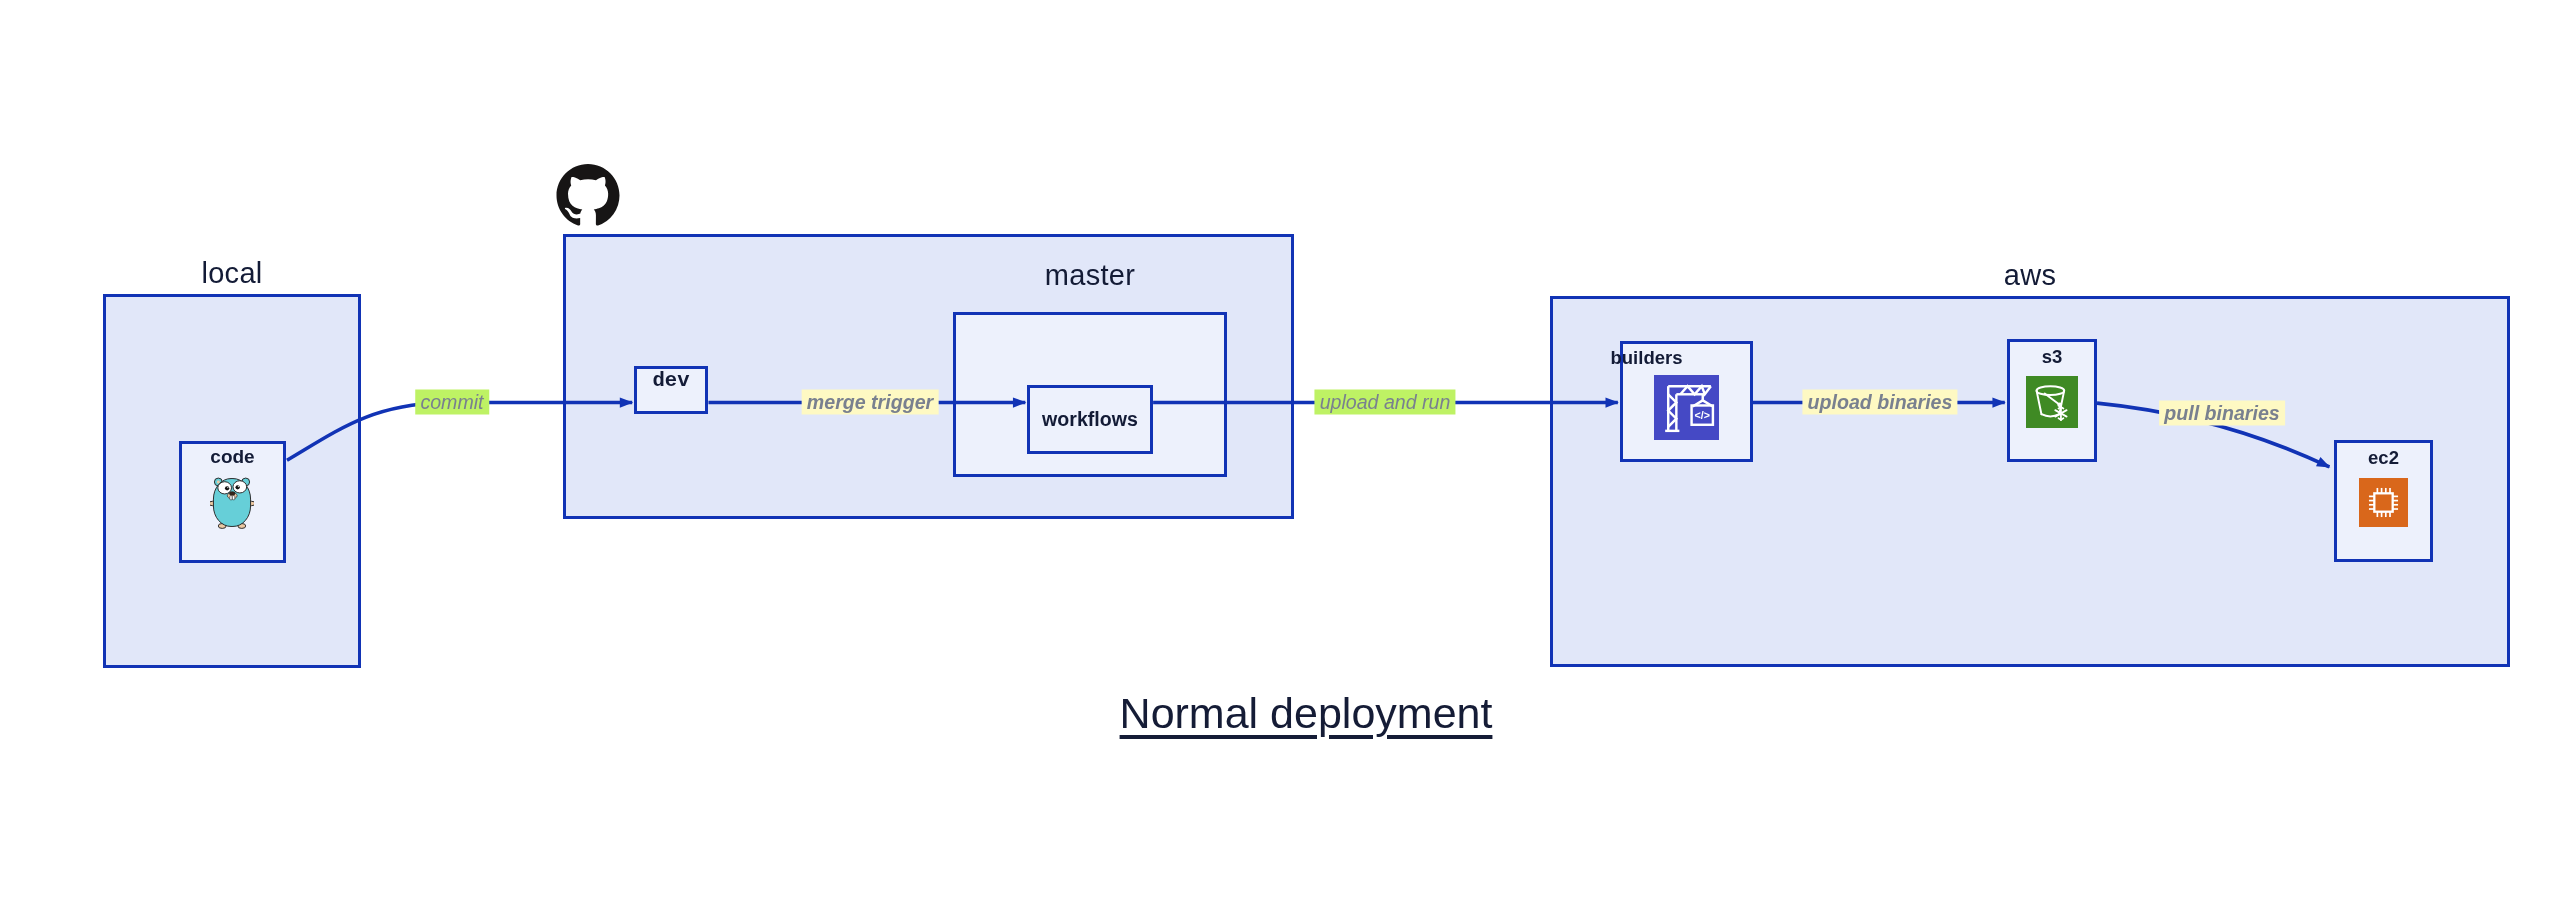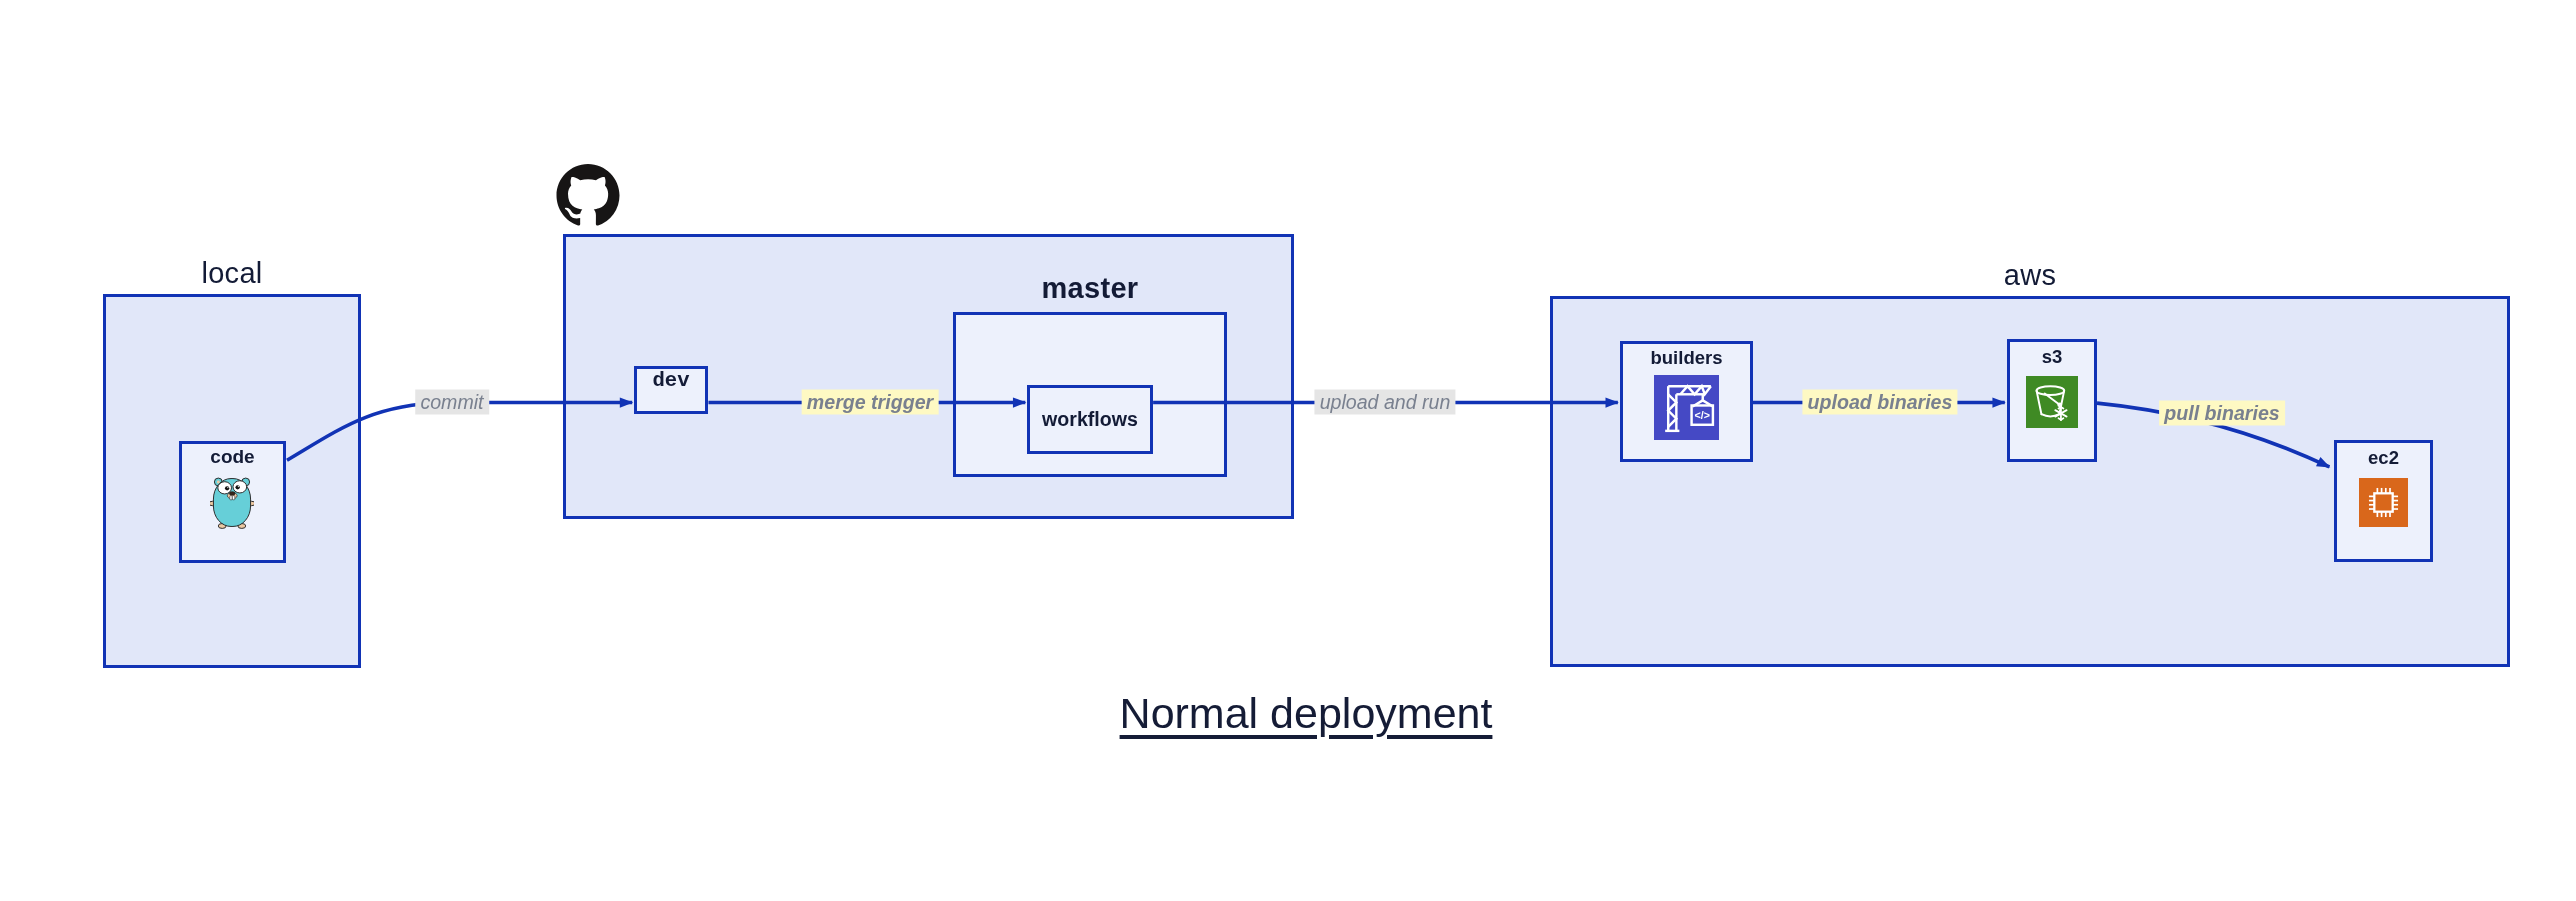--- a/index.html
+++ b/index.html
@@ -20,41 +20,41 @@
   }
   .container-label.right{text-align:right;}
   .node-label{
     position:absolute;color:#131b36;font-weight:700;text-align:center;
   }
   .edge-label{
     position:absolute;transform:translate(-50%,-50%);
     color:#79808f;font-size:19.6px;font-style:italic;font-weight:500;
     padding:1px 5.2px;white-space:nowrap;line-height:23px;
   }
-  .edge-label.bg-white{background:#e5e5e5;}
+  .edge-label.bg-white{background:#bef264;}
   .edge-label.bg-lav{background:#fef9c3;font-weight:bold;}
   #edges{position:absolute;left:0;top:0;pointer-events:none;}
   .icon-tile{position:absolute;}
   #title{
     position:absolute;left:1306px;top:689px;transform:translateX(-50%);
     color:#151c36;font-size:43px;font-weight:500;white-space:nowrap;
     text-decoration:underline;text-decoration-thickness:3.6px;text-underline-offset:7.2px;
   }
 </style>
 </head>
 <body>
 
 <div id="canvas">
 
   <div class="container-label" style="left:103px;top:258px;width:258px;">local</div>
   <div class="container" style="left:103px;top:294px;width:258px;height:374px;"></div>
 
   <div class="container" style="left:563px;top:234px;width:731px;height:285px;"></div>
 
-  <div class="container-label" style="left:953px;top:273px;width:274px;font-weight:bold;">master</div>
+  <div class="container-label" style="left:953px;top:260px;width:274px;">master</div>
   <div class="node" style="left:953px;top:312px;width:274px;height:165px;"></div>
 
   <div class="container-label" style="left:1550px;top:260px;width:960px;">aws</div>
   <div class="container" style="left:1550px;top:296px;width:960px;height:371px;"></div>
 
   <div class="icon-tile" style="left:556px;top:164px;width:64px;height:63px;">
     <svg width="64" height="63" viewBox="0 0 16 16">
       <path fill="#171515" fill-rule="evenodd" d="M8 0C3.58 0 0 3.58 0 8c0 3.54 2.29 6.53 5.47 7.59.4.07.55-.17.55-.38 0-.19-.01-.82-.01-1.49-2.01.37-2.53-.49-2.69-.94-.09-.23-.48-.94-.82-1.13-.28-.15-.68-.52-.01-.53.63-.01 1.08.58 1.23.82.72 1.21 1.87.87 2.33.66.07-.52.28-.87.51-1.07-1.78-.2-3.64-.89-3.64-3.95 0-.87.31-1.59.82-2.15-.08-.2-.36-1.02.08-2.12 0 0 .67-.21 2.2.82.64-.18 1.32-.27 2-.27s1.36.09 2 .27c1.53-1.04 2.2-.82 2.2-.82.44 1.1.16 1.92.08 2.12.51.56.82 1.27.82 2.15 0 3.07-1.87 3.75-3.65 3.95.29.25.54.73.54 1.48 0 1.07-.01 1.93-.01 2.2 0 .21.15.46.55.38A8.01 8.01 0 0 0 16 8c0-4.42-3.58-8-8-8z"></path>
     </svg>
   </div>
@@ -88,21 +88,21 @@
 
   <div class="node" style="left:634px;top:366px;width:74px;height:48px;display:flex;align-items:flex-start;justify-content:center;font-family:Liberation Mono, monospace;">
     <span class="node-label" style="position:static;font-size:20.6px;">dev</span>
   </div>
 
   <div class="node" style="left:1027px;top:385px;width:126px;height:69px;display:flex;align-items:center;justify-content:center;">
     <span class="node-label" style="position:static;font-size:19.6px;">workflows</span>
   </div>
 
   <div class="node" style="left:1620px;top:341px;width:133px;height:121px;"></div>
-  <div class="node-label" style="left:1620px;top:347px;width:133px;font-size:18.5px;">builders</div>
+  <div class="node-label" style="left:1580px;top:347px;width:133px;font-size:18.5px;">builders</div>
   <div class="icon-tile" style="left:1654px;top:375px;width:65px;height:65px;">
     <svg width="65" height="65" viewBox="0 0 64 64">
       <rect x="0" y="0" width="64" height="64" fill="#4549c5"></rect>
       <g stroke="#ffffff" stroke-width="2.4" fill="none">
         <line x1="14" y1="11" x2="14" y2="55"></line>
         <line x1="22" y1="19" x2="22" y2="55"></line>
         <path d="M14,19 L22,27 L14,35 L22,43 L14,51"></path>
         <line x1="11" y1="55" x2="25" y2="55"></line>
         <line x1="14" y1="11" x2="56" y2="11"></line>
         <line x1="22" y1="19" x2="50" y2="19"></line>

